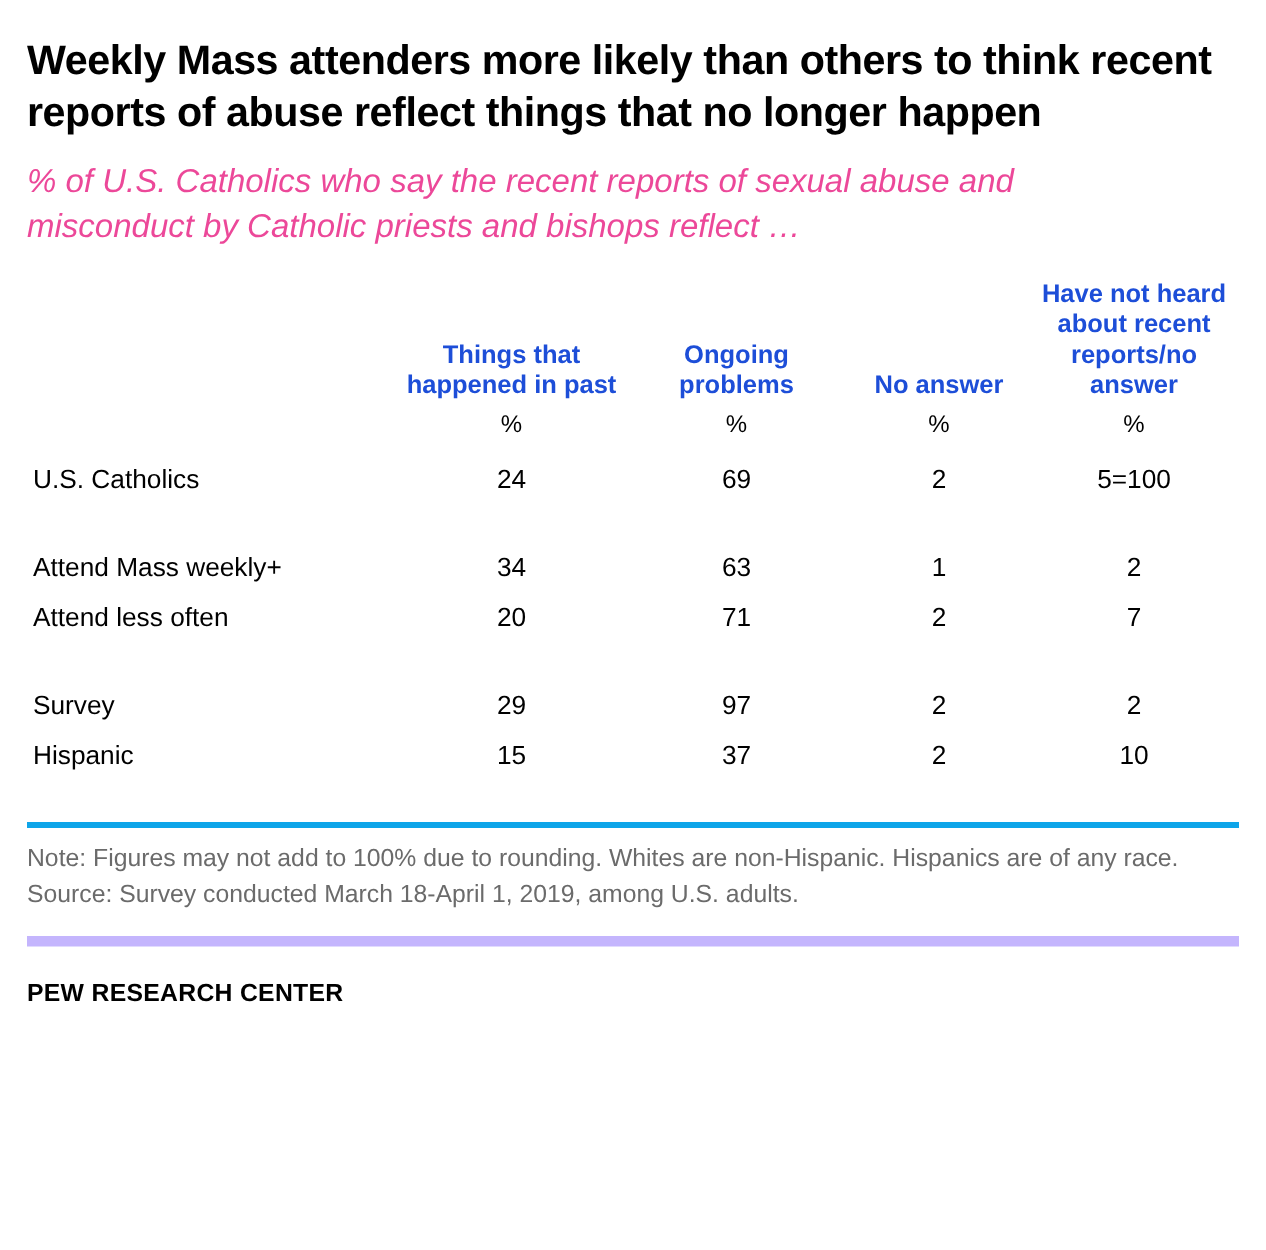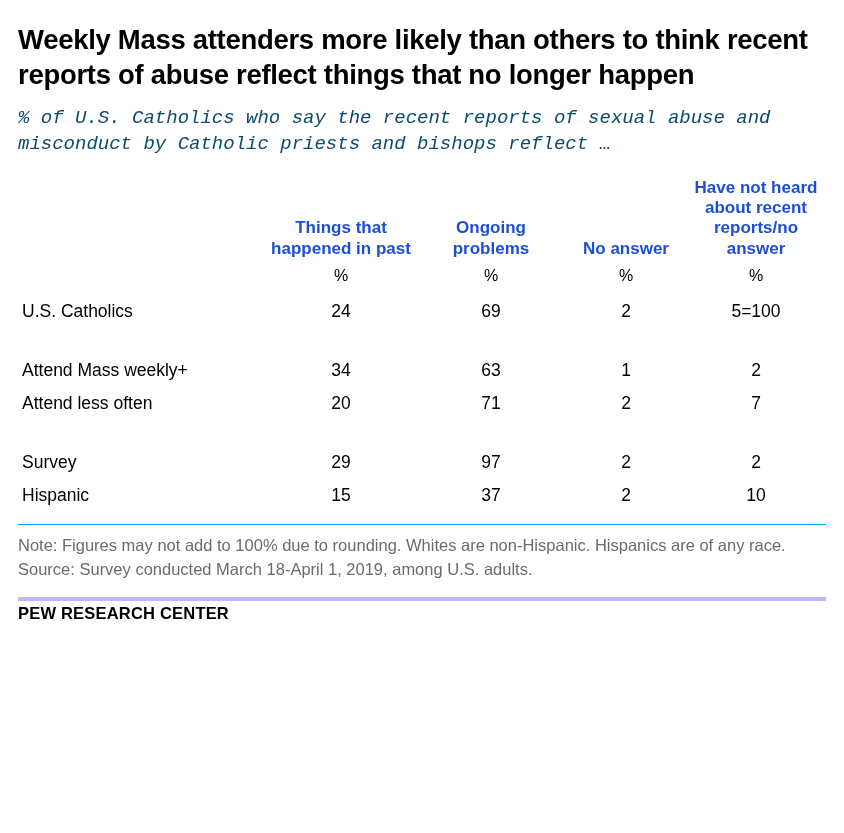--- a/index.html
+++ b/index.html
@@ -25,25 +25,25 @@
     font-family: "Liberation Sans", sans-serif;
     font-size: 27.5px;
     font-weight: bold;
     line-height: 1.28;
     letter-spacing: -0.3px;
     color: #000;
     margin: 0 0 14px 0;
     max-width: 800px;
   }
   .subtitle {
-    font-family: Liberation Mono, monospace;
+    font-family: Liberation Sans, sans-serif;
     font-style: italic;
-    font-size: 19px;
+    font-size: 22px;
     line-height: 1.35;
-    color: #0c4a6e;
+    color: #ec4899;
     margin: 0 0 20px 0;
     max-width: 760px;
   }
   table.data {
     width: 100%;
     border-collapse: collapse;
     table-layout: fixed;
   }
   table.data col.c0 { width: 248px; }
   table.data col.c1 { width: 150px; }
@@ -81,39 +81,39 @@
     padding: 6px 4px;
     color: #000;
   }
   tr.spacer td {
     height: 26px;
     padding: 0;
     line-height: 0;
     font-size: 0;
   }
   .notes {
-    margin-top: 12px;
-    border-top: 1px solid #0ea5e9;
+    margin-top: 28px;
+    border-top: 4px solid #0ea5e9;
     padding-top: 10px;
   }
   .note-line {
     font-family: "Liberation Sans", sans-serif;
     font-size: 16.5px;
     line-height: 1.32;
     color: #6b6b6b;
     margin: 0 0 2px 0;
     max-width: 820px;
   }
   .note-line.report {
     margin-top: 2px;
   }
   .footer {
     margin-top: 16px;
-    border-top: 4px solid #c4b5fd;
-    padding-top: 3px;
+    border-top: 7px solid #c4b5fd;
+    padding-top: 22px;
   }
   .brand {
     font-size: 16.5px;
     font-weight: bold;
     letter-spacing: 0.2px;
     color: #000;
   }
 </style>
 </head>
 <body>

